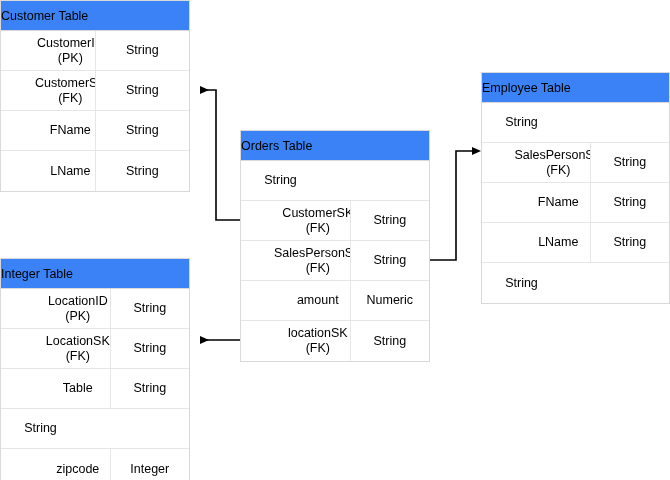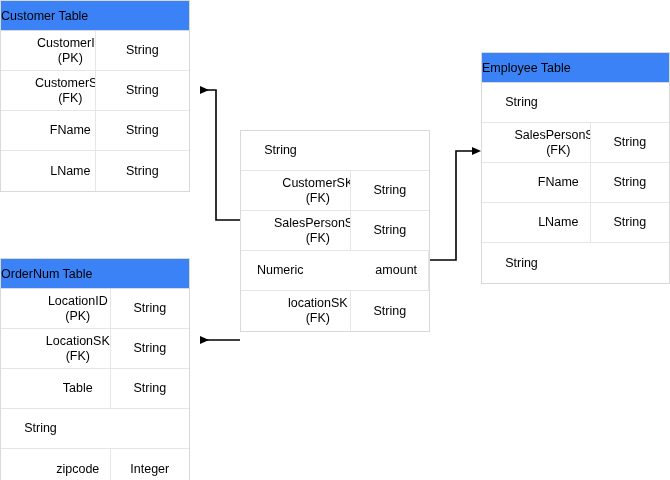--- a/index.html
+++ b/index.html
@@ -74,21 +74,21 @@
   #entity-customer .cell-type { width: 94px; }
 
   #entity-location { left: 0px;   top: 258px; width: 190px; }
   #entity-location .cell-name { width: 110px; }
   #entity-location .cell-type { width: 79px; }
 
   #entity-orders   { left: 240px; top: 130px; width: 190px; }
   #entity-orders .cell-name { width: 110px; }
   #entity-orders .cell-type { width: 79px; }
 
-  #entity-employee { left: 481px; top: 52px;  width: 189px; }
+  #entity-employee { left: 481px; top: 72px;  width: 189px; }
   #entity-employee .cell-name { width: 109px; }
   #entity-employee .cell-type { width: 79px; }
 
   
   #connectors {
     position: absolute;
     left: 0;
     top: 0;
     width: 670px;
     height: 480px;
@@ -115,21 +115,21 @@
       <div class="cell cell-name">FName</div>
       <div class="cell cell-type">String</div>
     </div>
     <div class="entity-row">
       <div class="cell cell-name">LName</div>
       <div class="cell cell-type">String</div>
     </div>
   </div>
 
   <div class="entity" id="entity-location">
-    <div class="entity-header">OrderNum Table</div>
+    <div class="entity-header">Integer Table</div>
 
     <div class="entity-row">
       <div class="cell cell-name">LocationID (PK)</div>
       <div class="cell cell-type">String</div>
     </div>
     <div class="entity-row">
       <div class="cell cell-name">LocationSK (FK)</div>
       <div class="cell cell-type">String</div>
     </div>
     <div class="entity-row">
@@ -139,35 +139,36 @@
     <div class="entity-row">
       <div class="cell cell-type">String</div>
     </div>
     <div class="entity-row">
       <div class="cell cell-name">zipcode</div>
       <div class="cell cell-type">Integer</div>
     </div>
   </div>
 
   <div class="entity" id="entity-orders">
+    <div class="entity-header">Orders Table</div>
 
     <div class="entity-row">
       <div class="cell cell-type">String</div>
     </div>
     <div class="entity-row">
       <div class="cell cell-name">CustomerSK (FK)</div>
       <div class="cell cell-type">String</div>
     </div>
     <div class="entity-row">
       <div class="cell cell-name">SalesPersonSK (FK)</div>
       <div class="cell cell-type">String</div>
     </div>
     <div class="entity-row">
+      <div class="cell cell-name">amount</div>
       <div class="cell cell-type">Numeric</div>
-      <div class="cell cell-name">amount</div>
     </div>
     <div class="entity-row">
       <div class="cell cell-name">locationSK (FK)</div>
       <div class="cell cell-type">String</div>
     </div>
   </div>
 
   <div class="entity" id="entity-employee">
     <div class="entity-header">Employee Table</div>
 

